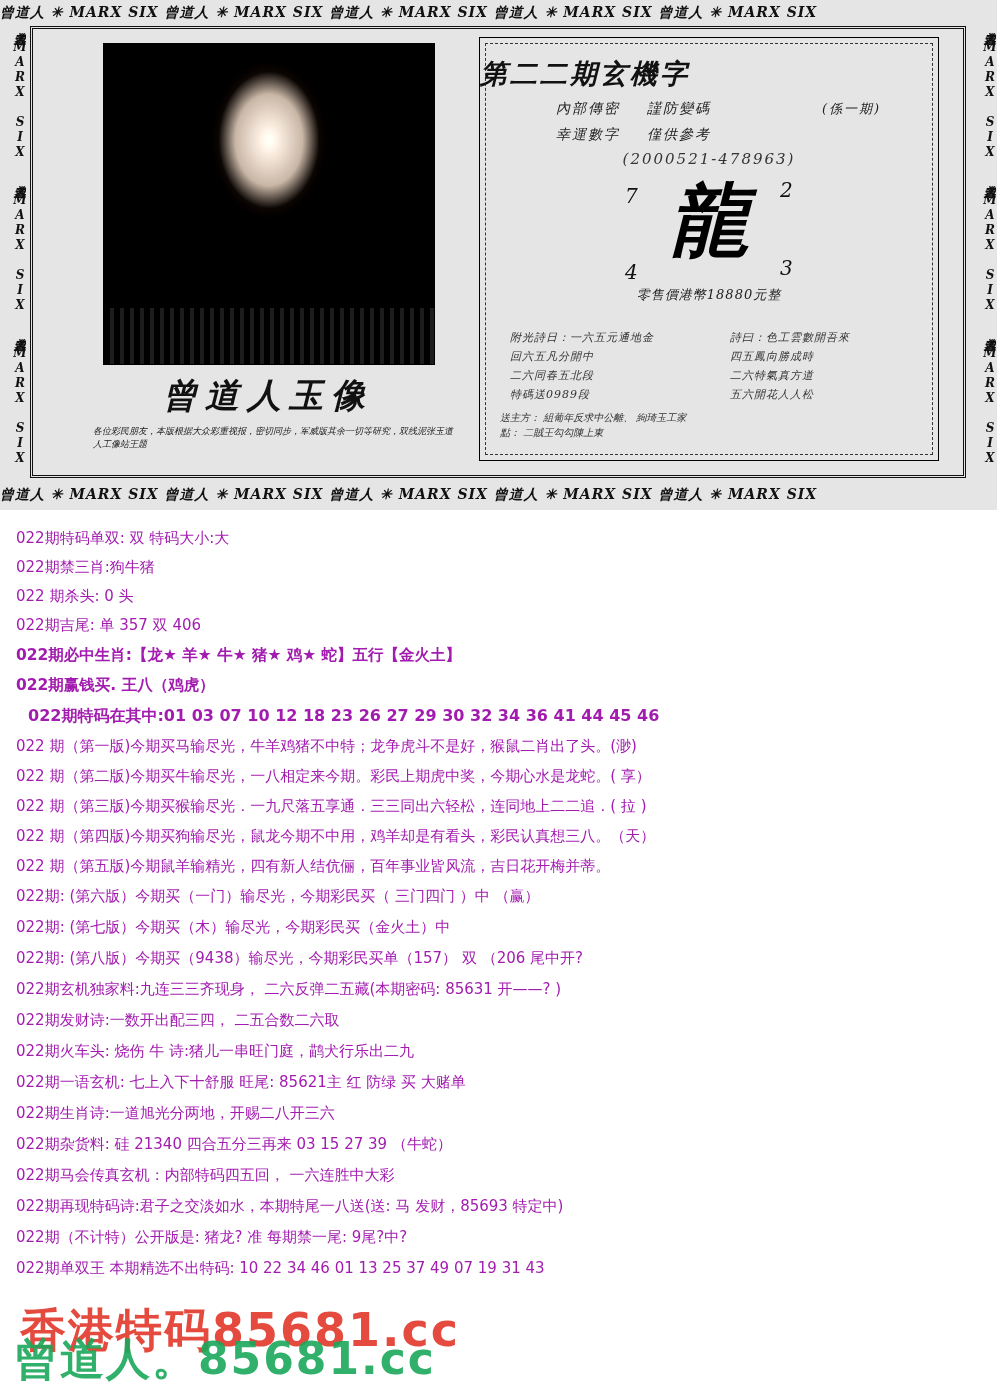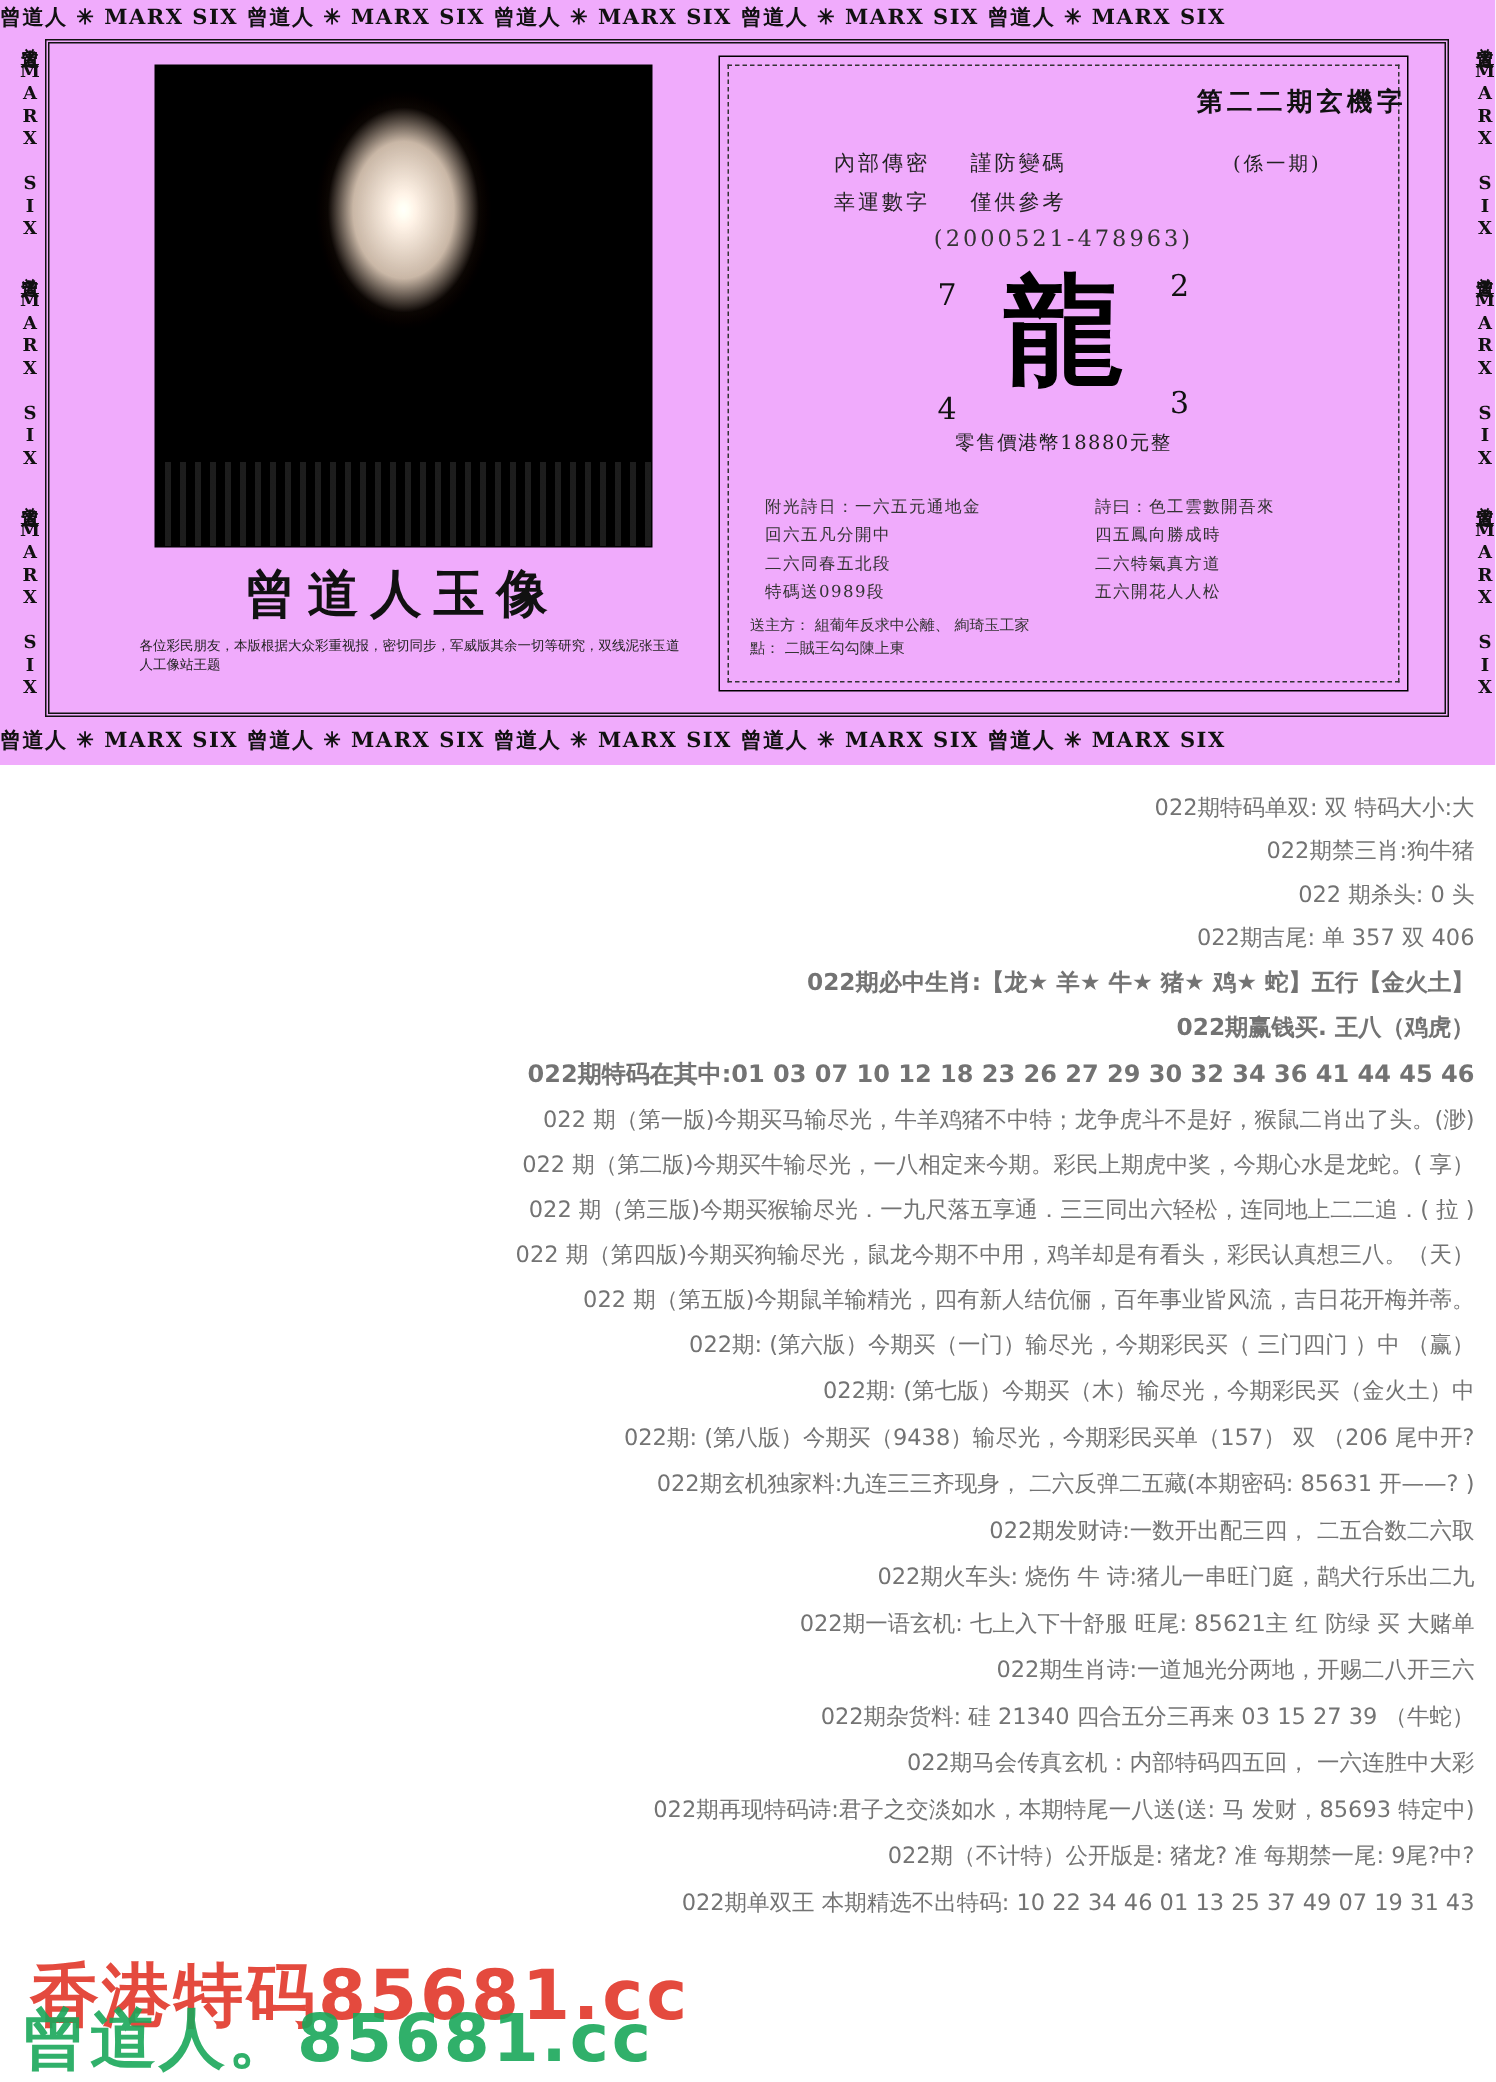--- a/index.html
+++ b/index.html
@@ -6,21 +6,22 @@
   body{
     width:997px;height:1388px;
     background:#ffffff;
     font-family:"DejaVu Sans","Liberation Sans",sans-serif;
     position:relative;
     overflow:hidden;
   }
   
   #poster{
     position:absolute;left:0;top:0;width:997px;height:510px;
-    background:#f0abfc;
+    background:#e5e5e5;
+    font-style:italic;
   }
   .border-band{
     position:absolute;
     font-family:"DejaVu Serif","Liberation Serif",serif;
     font-weight:bold;
     color:#111;
     white-space:nowrap;
     overflow:hidden;
     letter-spacing:1px;
   }
@@ -67,23 +68,23 @@
   #card{
     position:absolute;left:446px;top:8px;width:460px;height:424px;
     border:1px solid #000;
     box-sizing:border-box;
   }
   #card-inner{
     position:absolute;left:5px;top:5px;right:5px;bottom:5px;
     border:1px dashed #333;
   }
   #card-title{
-    position:absolute;left:0;top:18px;width:100%;text-align:right;
-    font-family:"DejaVu Serif","Liberation Serif",serif;
-    font-weight:bold;font-size:17px;letter-spacing:3px;color:#111;
+    position:absolute;left:0;top:18px;width:100%;text-align:left;
+    font-family:"DejaVu Serif","Liberation Serif",serif;
+    font-weight:bold;font-size:27px;letter-spacing:3px;color:#111;
   }
   .card-sub{
     position:absolute;font-size:14px;color:#222;letter-spacing:2px;
     font-family:"DejaVu Serif","Liberation Serif",serif;
     margin-left:12px;
   }
   #sub1{left:64px;top:62px;}
   #sub2{left:155px;top:62px;}
   #sub3{left:64px;top:88px;}
   #sub4{left:155px;top:88px;}
@@ -126,24 +127,23 @@
     font-size:10px;line-height:15px;color:#333;
     font-family:"DejaVu Serif","Liberation Serif",serif;
   }
   
   #body-text{
     position:absolute;left:0;top:524px;width:997px;
     padding:0 14px 0 16px;
     box-sizing:border-box;
   }
   .line{
-    color:#737373;
+    color:#a21caf;
     font-family:"DejaVu Sans","Liberation Sans",sans-serif;
     white-space:nowrap;
-    text-align:right;
   }
   .l-small{font-size:15px;line-height:29px;}
   .l-mid{font-size:15.5px;line-height:30px;font-weight:bold;}
   .l-bold{font-size:16px;line-height:31px;font-weight:bold;margin-left:12px;}
   .l-reg{font-size:15px;line-height:30px;}
   .l-reg2{font-size:15px;line-height:31px;}
   
   .wm{
     position:absolute;left:0;width:997px;text-align:left;
     font-family:"DejaVu Sans","Liberation Sans",sans-serif;

